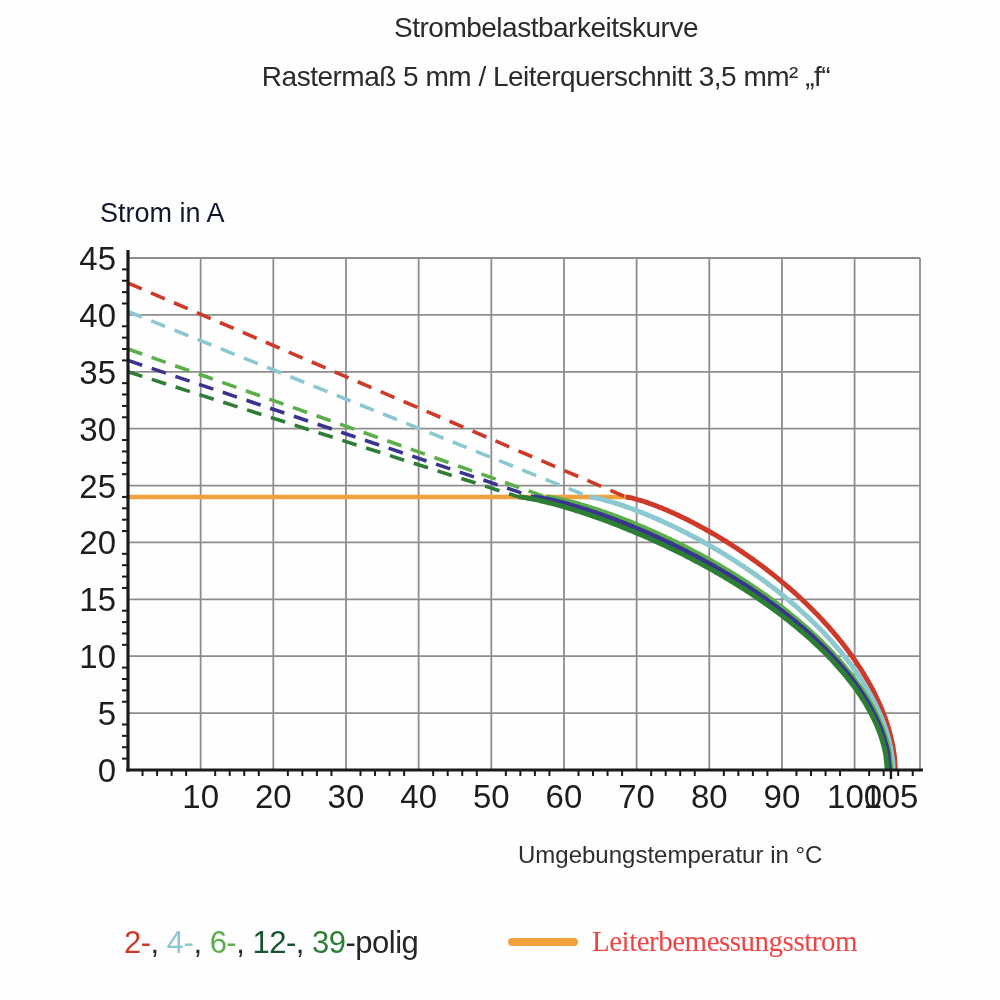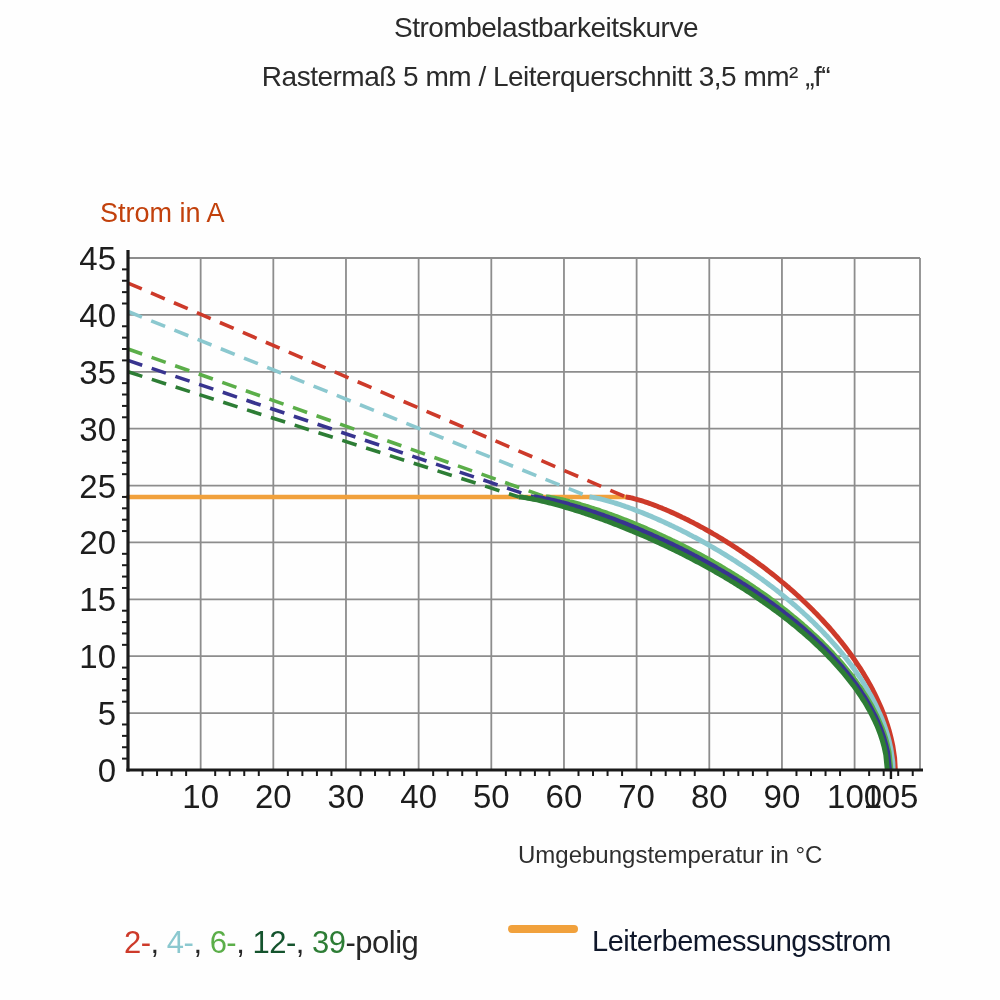--- a/index.html
+++ b/index.html
@@ -1,26 +1,26 @@
 <!DOCTYPE html>
 <html><head>
 <meta charset="utf-8">
 <style>
   html,body{margin:0;padding:0;background:#ffffff;}
   .page{position:relative;width:1000px;height:1000px;background:#fefefe;overflow:hidden;
         font-family:"Liberation Sans",sans-serif;color:#262626;}
   .titles{position:absolute;top:3px;left:0;width:100%;text-align:center;
           font-size:28px;line-height:49px;color:#2b2b2b;letter-spacing:-0.5px;padding-left:46px;}
-  .ylab{position:absolute;left:100px;top:198px;font-size:27px;color:#c2410c;}
+  .ylab{position:absolute;left:100px;top:198px;font-size:27px;color:#0f172a;}
   .xlab{position:absolute;left:518px;top:841px;font-size:24px;color:#2e2e2e;}
   svg{position:absolute;left:0;top:0;}
   svg text{font-family:"Liberation Sans",sans-serif;fill:#1d1d1d;}
   .legend-poles{position:absolute;left:124px;top:925px;font-size:31px;letter-spacing:-0.5px;color:#262626;}
-  .legend-rated{position:absolute;left:508px;top:925px;display:flex;align-items:flex-start;
-                gap:14px;font-size:29px;color:#0f172a;letter-spacing:-0.5px;}
+  .legend-rated{position:absolute;left:508px;top:925px;display:flex;align-items:center;
+                gap:14px;font-size:29px;color:#ef4444;letter-spacing:-0.5px;font-family:Liberation Serif, serif;}
   .swatch{display:inline-block;width:70px;height:8px;border-radius:4px;}
 </style>
 </head>
 <body>
 
 <div class="page">
   <header class="titles">
     <div>Strombelastbarkeitskurve</div>
     <div>Rastermaß 5 mm / Leiterquerschnitt 3,5 mm² „f“</div>
   </header>

